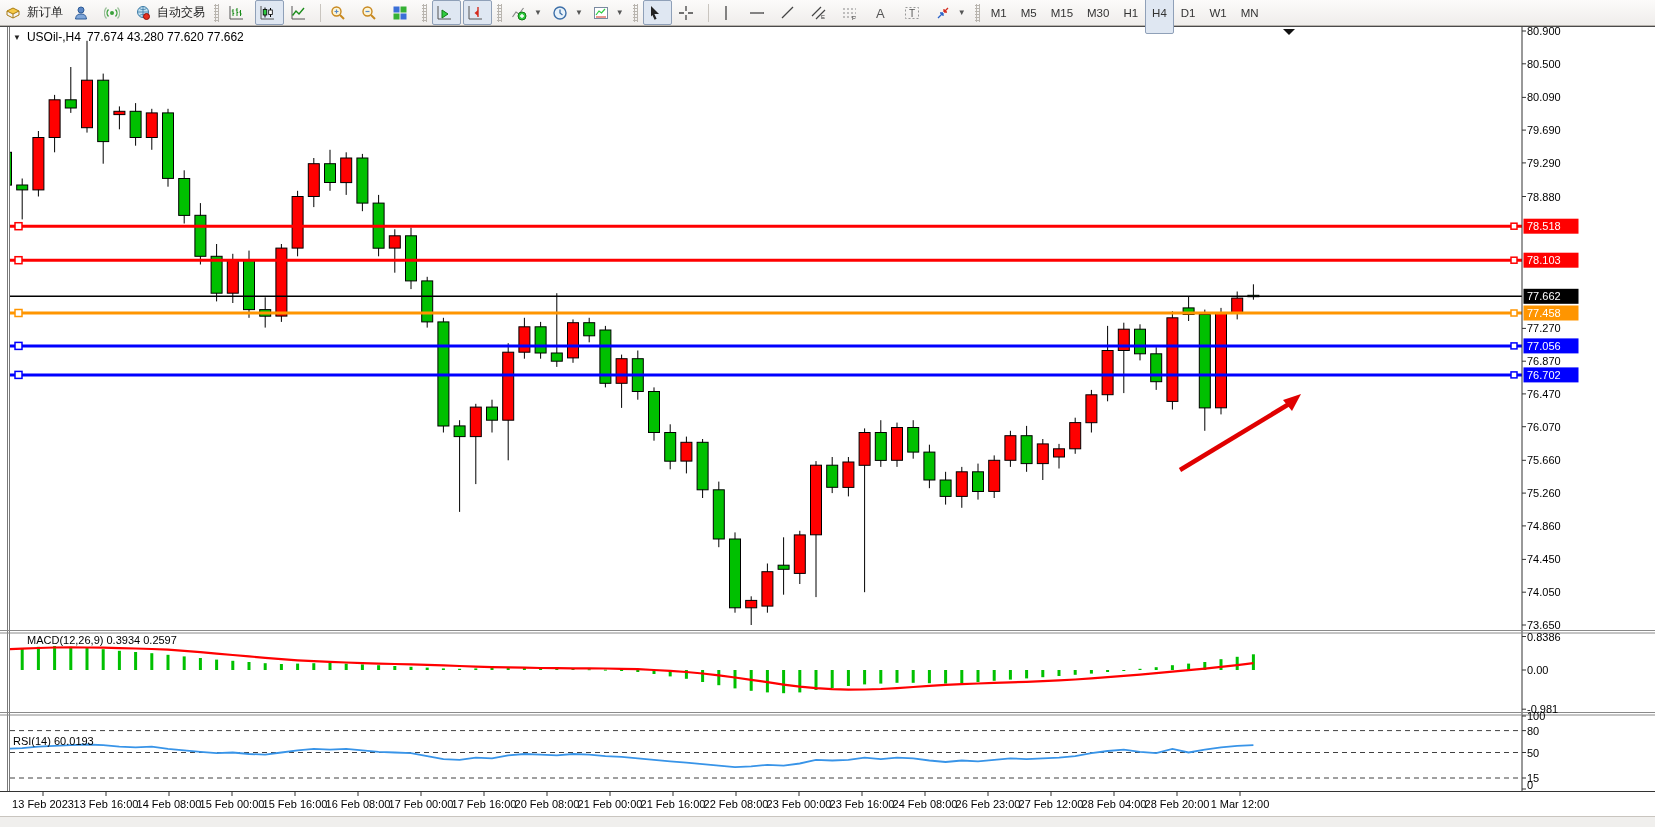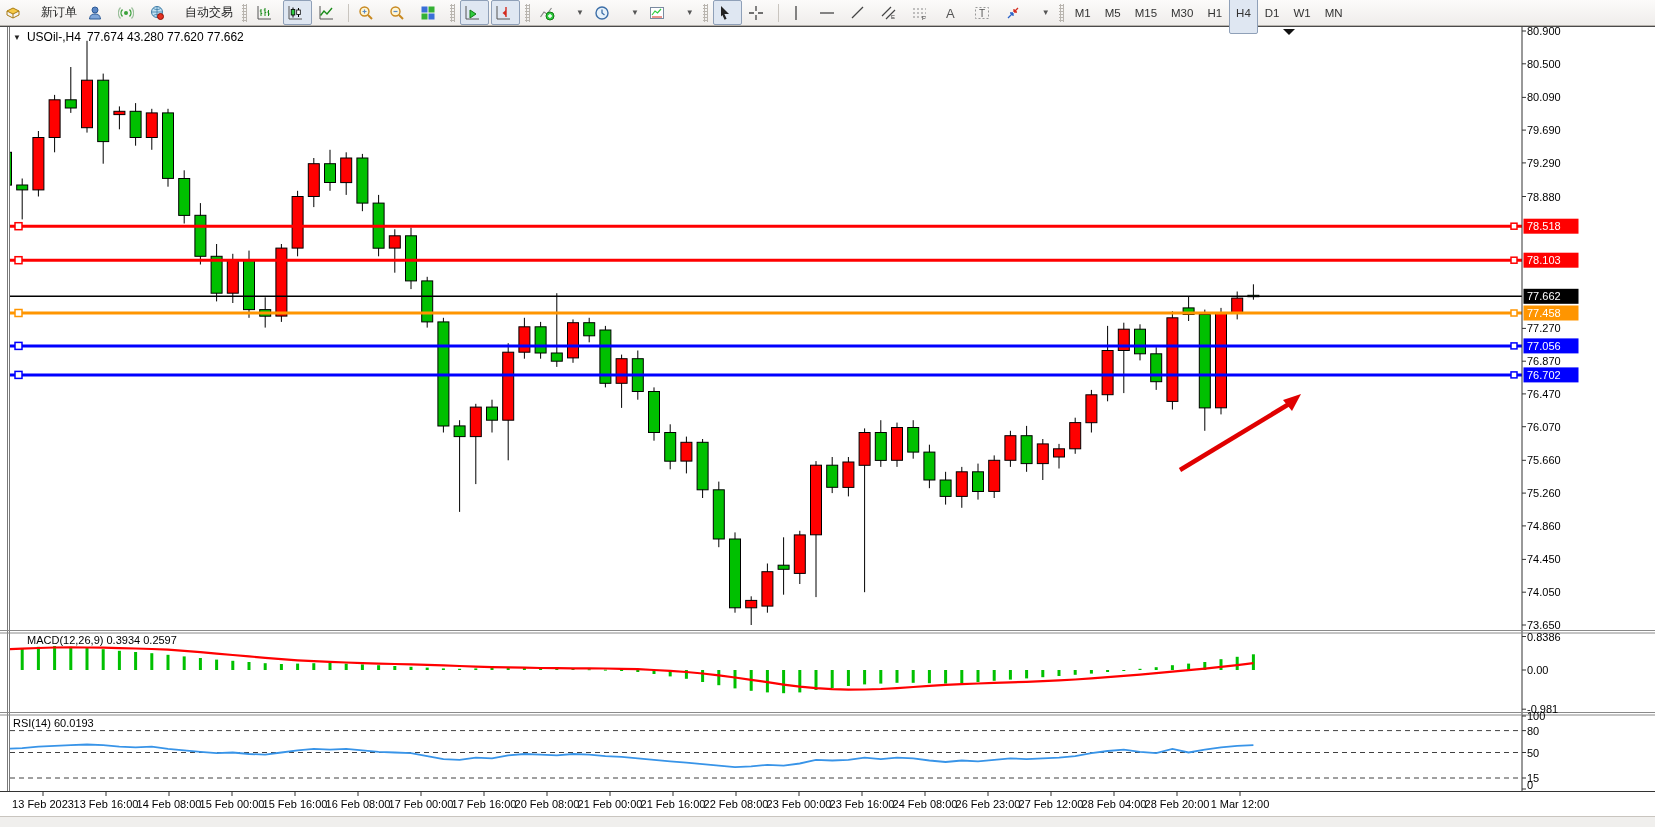--- a/index.html
+++ b/index.html
@@ -2,40 +2,40 @@
 <html><head>
 <meta charset="utf-8">
 <style>
   html,body{margin:0;padding:0;background:#fff;font-family:"Liberation Sans",sans-serif;}
   #app{position:relative;width:1655px;height:827px;overflow:hidden;background:#fff;}
   
   #toolbar{position:absolute;left:0;top:0;width:1655px;height:25px;
     background:linear-gradient(#fcfbfa,#efedeb);border-bottom:1px solid #b7b3ad;
     display:flex;align-items:center;font-size:12px;color:#222;z-index:5;}
   .tb-btn{height:21px;min-width:21px;padding:1px 3px;margin:0 1px;border:1px solid transparent;
-    display:flex;align-items:center;gap:20px;border-radius:2px;cursor:default;white-space:nowrap;}
+    display:flex;align-items:center;gap:6px;border-radius:2px;cursor:default;white-space:nowrap;}
   .tb-btn.pressed{background:#dfe7f2;border:1px solid #8fa0b8;}
   .tb-grip{width:5px;height:18px;margin:0 4px;
     background-image:radial-gradient(#b9b5af 1px,transparent 1.2px);background-size:3px 3px;}
   .tb-sep{width:1px;height:18px;background:#c9c5bf;margin:0 4px;}
   .tb-caret{font-size:8px;color:#555;margin-left:1px;}
   .tf-btn{height:21px;padding:10px 6px;margin:0;border:1px solid transparent;border-radius:2px;
     font-size:11.5px;color:#333;display:flex;align-items:center;}
   .tf-btn.pressed{background:#dfe7f2;border:1px solid #8fa0b8;}
   .icon16{width:16px;height:16px;display:block;}
   #right-icons{position:absolute;right:6px;top:2px;display:flex;align-items:center;gap:10px;}
   #chat-wrap{position:relative;}
   #chat-badge{position:absolute;right:-6px;top:-4px;background:#e53020;color:#fff;border-radius:8px;
     min-width:13px;height:13px;font-size:9px;font-weight:bold;display:flex;align-items:center;justify-content:center;padding:0 2px;}
   
   .ovl{position:absolute;z-index:3;color:#000;}
   #chart-title{left:13px;top:30px;font-size:12px;display:flex;align-items:center;gap:6px;}
   #chart-title .tri{font-size:8px;color:#222;}
   #macd-label{left:27px;top:634px;font-size:11px;}
-  #rsi-label{left:13px;top:717px;font-size:11px;}
+  #rsi-label{left:13px;top:735px;font-size:11px;}
   #status-bar{position:absolute;left:0;top:816px;width:1655px;height:11px;background:#f0efed;border-top:1px solid #c9c5bf;}
   svg text{font-family:"Liberation Sans",sans-serif;}
 </style>
 </head>
 <body>
 
 <div id="app">
 
   <div id="toolbar">
     <div class="tb-btn">

